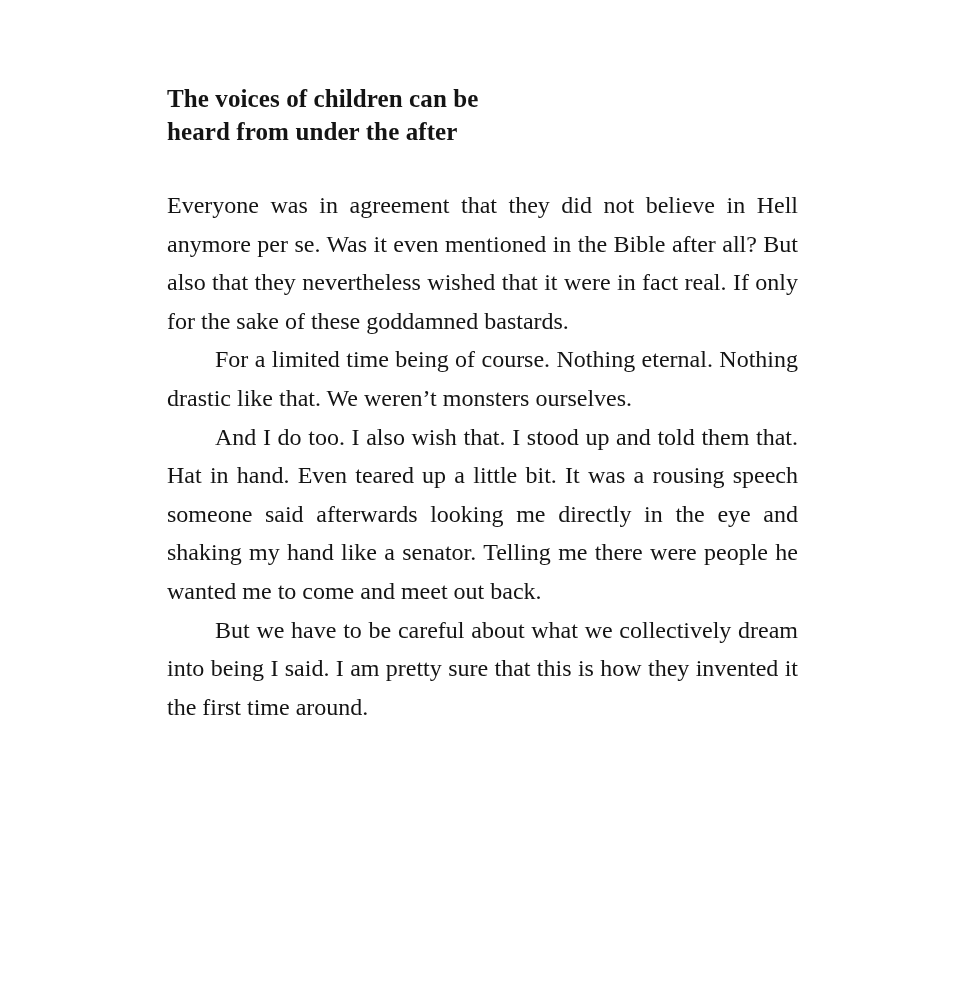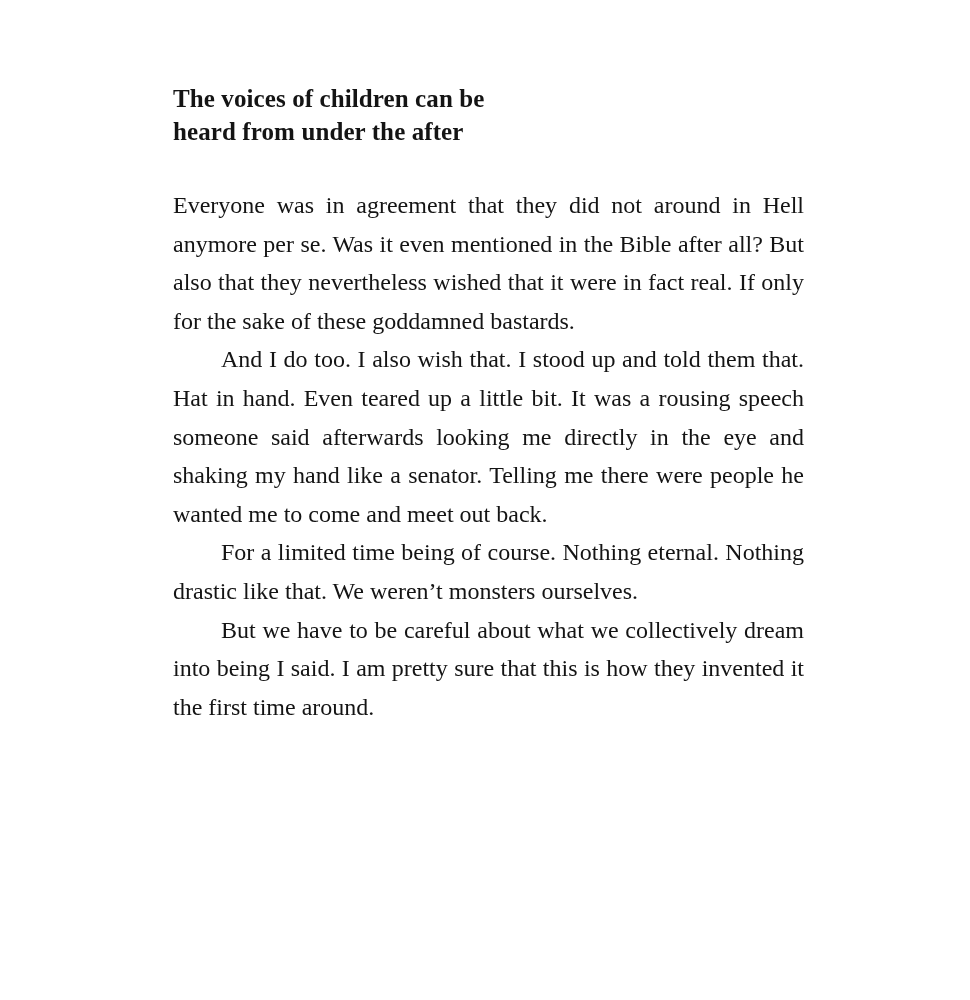--- a/index.html
+++ b/index.html
@@ -11,21 +11,21 @@
     position: relative;
     width: 970px;
     height: 1000px;
     background: #ffffff;
     overflow: hidden;
     font-family: "Liberation Serif", "DejaVu Serif", serif;
     color: #141414;
   }
   .text-block {
     position: absolute;
-    left: 173px;
+    left: 167px;
     top: 82px;
     width: 631px;
   }
   .title {
     font-size: 25px;
     font-weight: bold;
     line-height: 33px;
     margin: 0 0 38px 0;
     letter-spacing: 0.1px;
     color: #141414;
@@ -47,19 +47,19 @@
 </head>
 <body>
 
 <div class="page">
   <div class="text-block">
     <h1 class="title">
       <span class="title-line">The voices of children can be</span>
       <span class="title-line">heard from under the after</span>
     </h1>
     <div class="body-text">
-      <p>Everyone was in agreement that they did not around in Hell anymore per se. Was it even mentioned in the Bible after all? But also that they nevertheless wished that it were in fact real. If only for the sake of these goddamned bastards.</p>
+      <p>Everyone was in agreement that they did not believe in Hell anymore per se. Was it even mentioned in the Bible after all? But also that they nevertheless wished that it were in fact real. If only for the sake of these goddamned bastards.</p>
+      <p class="indented">For a limited time being of course. Nothing eternal. Nothing drastic like that. We weren’t monsters ourselves.</p>
       <p class="indented">And I do too. I also wish that. I stood up and told them that. Hat in hand. Even teared up a little bit. It was a rousing speech someone said afterwards looking me directly in the eye and shaking my hand like a senator. Telling me there were people he wanted me to come and meet out back.</p>
-      <p class="indented">For a limited time being of course. Nothing eternal. Nothing drastic like that. We weren’t monsters ourselves.</p>
       <p class="indented">But we have to be careful about what we collectively dream into being I said. I am pretty sure that this is how they invented it the first time around.</p>
     </div>
   </div>
 </div>
 
 </body></html>

